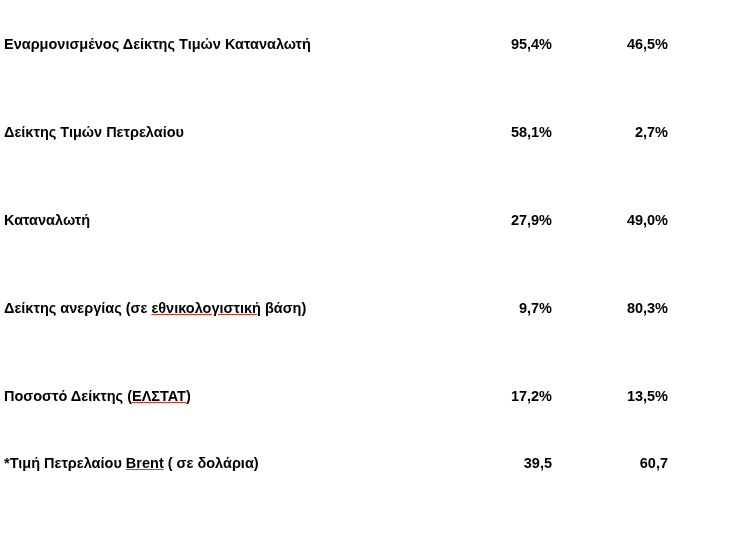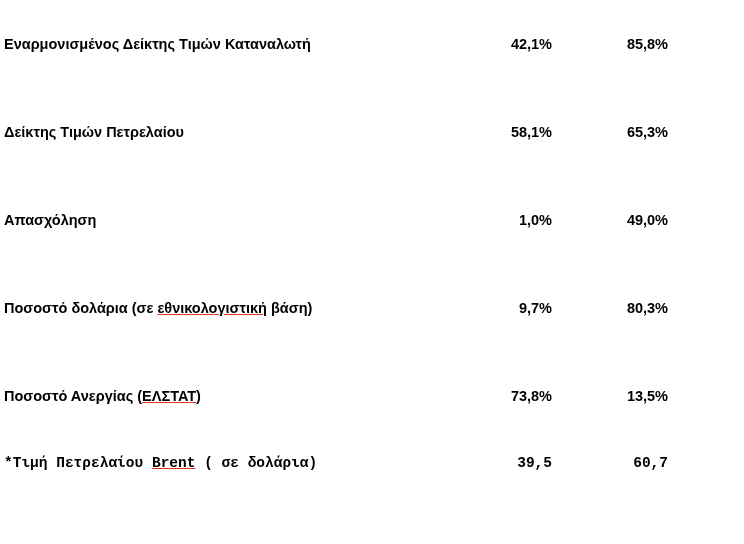--- a/index.html
+++ b/index.html
@@ -44,70 +44,70 @@
   .col-val {
     width: 98px;
     text-align: right;
     padding-right: 18px !important;
   }
   .col-val.last {
     padding-right: 24px !important;
   }
   .row-tall td { height: 88px; }
   .row-mid td  { height: 88px; }
-  .row-short td { height: 46px; font-family: Liberation Mono, monospace; }
+  .row-short td { height: 46px; }
   .underline-red {
     text-decoration: underline;
     text-decoration-color: #e03020;
     text-decoration-style: solid;
     -webkit-text-decoration-color: #e03020;
   }
 </style>
 </head>
 <body>
 
 <div class="sheet">
   <table class="table">
     <tbody>
 
       <tr class="row-tall">
         <td class="col-label">Εναρμονισμένος Δείκτης Τιμών Καταναλωτή</td>
-        <td class="col-val">42,1%</td>
-        <td class="col-val">85,8%</td>
+        <td class="col-val">95,4%</td>
+        <td class="col-val">46,5%</td>
         <td class="col-val last">2,1%</td>
       </tr>
 
       <tr class="row-mid">
         <td class="col-label">Δείκτης Τιμών Πετρελαίου</td>
         <td class="col-val">58,1%</td>
-        <td class="col-val">65,3%</td>
+        <td class="col-val">2,7%</td>
         <td class="col-val last">2,1%</td>
       </tr>
 
       <tr class="row-mid">
-        <td class="col-label">Απασχόληση</td>
-        <td class="col-val">1,0%</td>
+        <td class="col-label">Καταναλωτή</td>
+        <td class="col-val">27,9%</td>
         <td class="col-val">49,0%</td>
         <td class="col-val last">0,7%</td>
       </tr>
 
       <tr class="row-mid">
         <td class="col-label">
-          <span>Ποσοστό δολάρια (σε </span><span class="underline-red">εθνικολογιστική</span><span> βάση)</span>
+          <span>Δείκτης ανεργίας (σε </span><span class="underline-red">εθνικολογιστική</span><span> βάση)</span>
         </td>
         <td class="col-val">9,7%</td>
         <td class="col-val">80,3%</td>
         <td class="col-val last">8,5%</td>
       </tr>
 
       <tr class="row-mid">
         <td class="col-label">
-          <span>Ποσοστό Ανεργίας (</span><span class="underline-red">ΕΛΣΤΑΤ</span><span>)</span>
+          <span>Ποσοστό Δείκτης (</span><span class="underline-red">ΕΛΣΤΑΤ</span><span>)</span>
         </td>
-        <td class="col-val">73,8%</td>
+        <td class="col-val">17,2%</td>
         <td class="col-val">13,5%</td>
         <td class="col-val last">9,7%</td>
       </tr>
 
       <tr class="row-short">
         <td class="col-label">
           <span>*Τιμή Πετρελαίου </span><span class="underline-red">Brent</span><span> ( σε δολάρια)</span>
         </td>
         <td class="col-val">39,5</td>
         <td class="col-val">60,7</td>

